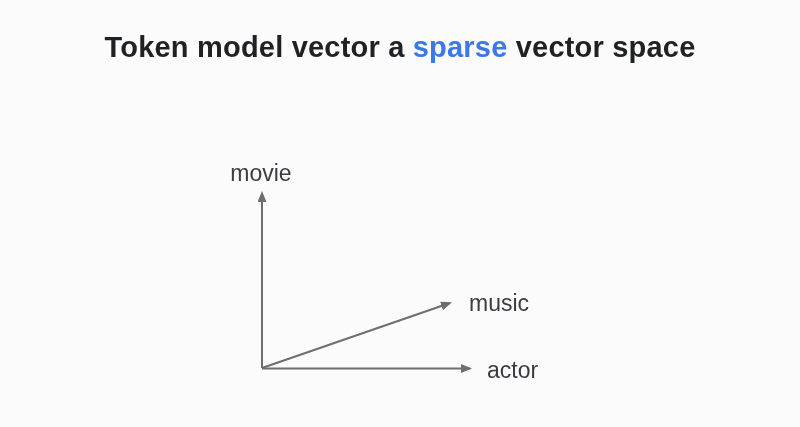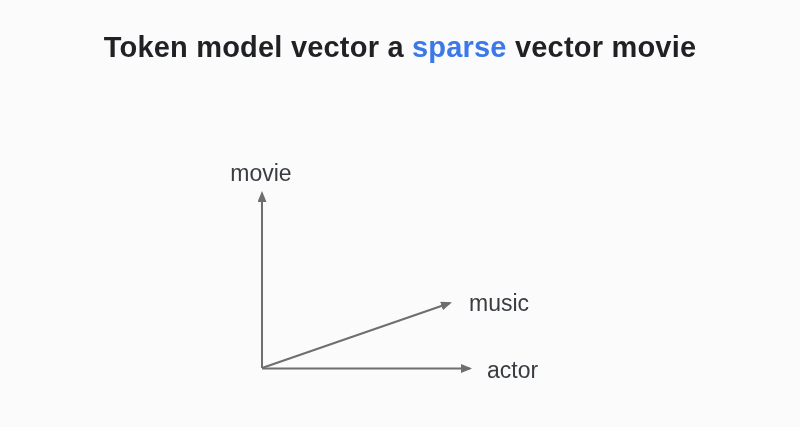--- a/index.html
+++ b/index.html
@@ -42,21 +42,21 @@
     font-family: "Liberation Sans", "DejaVu Sans", sans-serif;
     font-size: 23px;
     font-weight: 400;
     fill: #393d41;
   }
 </style>
 </head>
 <body>
 
 <div class="slide-title">
-  <div class="title-line"><span>Token model vector a </span><span class="hl">sparse</span><span> vector movie</span></div>
+  <div class="title-line"><span>Token model vector a </span><span class="hl">sparse</span><span> vector space</span></div>
 </div>
 
 <svg class="diagram-svg" viewBox="0 0 800 427" xmlns="http://www.w3.org/2000/svg">
   <defs>
     <marker id="arrowhead" markerUnits="userSpaceOnUse" markerWidth="12" markerHeight="10" refX="9" refY="4.5" orient="auto">
       <path d="M0,0 L11,4.5 L0,9 Z" fill="#6e6e6e"></path>
     </marker>
   </defs>
 
   <line class="axis-line" x1="262" y1="368" x2="262" y2="193" marker-end="url(#arrowhead)"></line>

